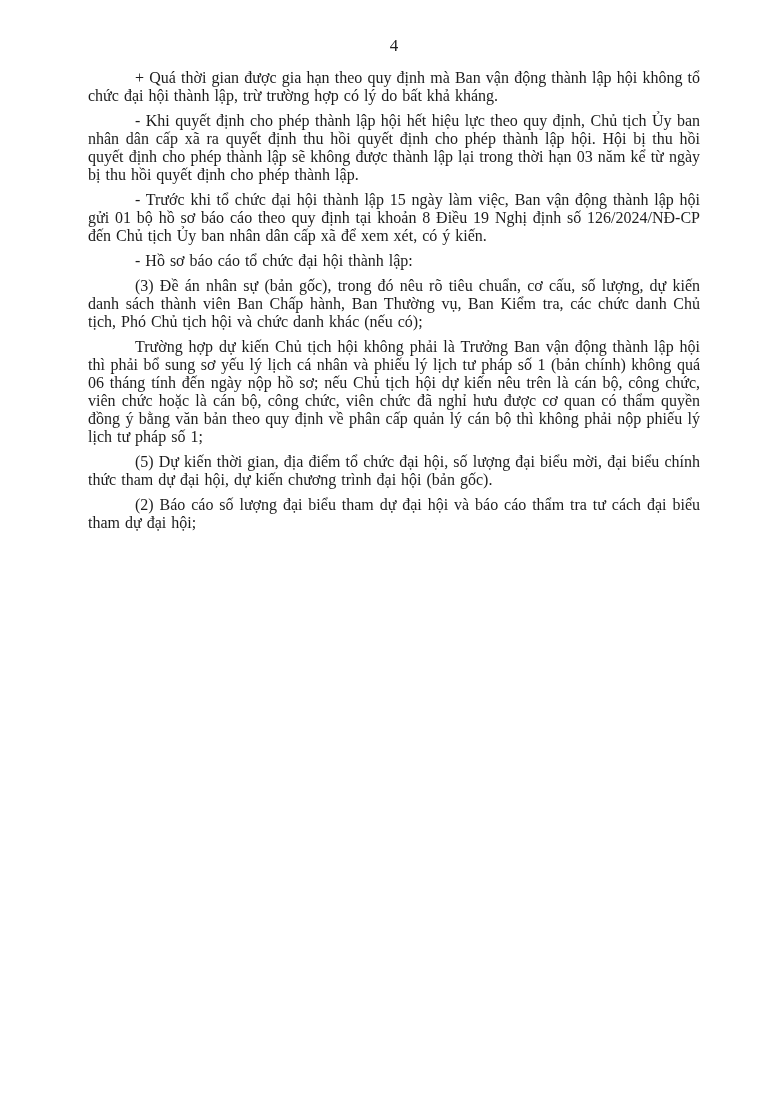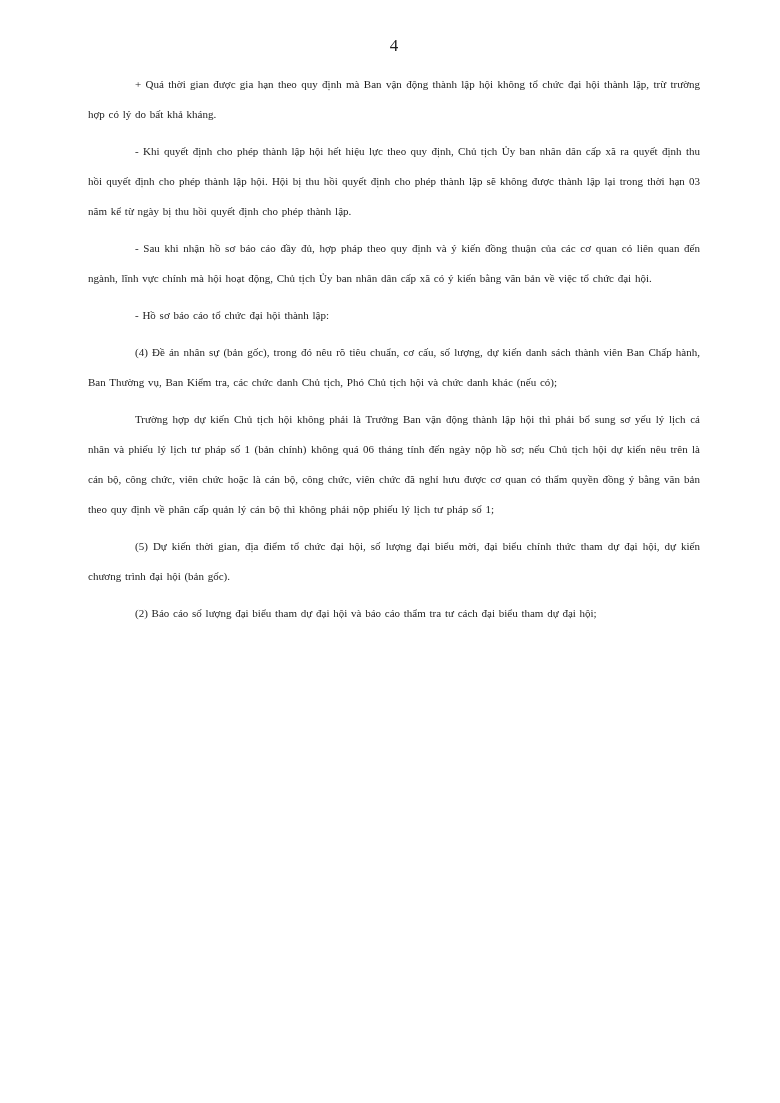--- a/index.html
+++ b/index.html
@@ -18,39 +18,39 @@
     padding: 36px 80px 0 88px;
     overflow: hidden;
   }
   .page-number {
     text-align: center;
     font-size: 17px;
     line-height: 20px;
     margin: 0 0 13px 0;
   }
   .body-text {
-    font-size: 11px;
-    line-height: 30px;
+    font-size: 16px;
+    line-height: 18px;
   }
   .para {
     margin: 7px 0 0 0;
     text-align: justify;
     text-indent: 47px;
     word-spacing: 1px;
   }
 </style>
 </head>
 <body>
 
 <div class="page">
   <div class="page-number">4</div>
 
   <div class="body-text">
     <p class="para">+ Quá thời gian được gia hạn theo quy định mà Ban vận động thành lập hội không tổ chức đại hội thành lập, trừ trường hợp có lý do bất khả kháng.</p>
     <p class="para">- Khi quyết định cho phép thành lập hội hết hiệu lực theo quy định, Chủ tịch Ủy ban nhân dân cấp xã ra quyết định thu hồi quyết định cho phép thành lập hội. Hội bị thu hồi quyết định cho phép thành lập sẽ không được thành lập lại trong thời hạn 03 năm kể từ ngày bị thu hồi quyết định cho phép thành lập.</p>
-    <p class="para">- Sau khi nhận hồ sơ báo cáo đầy đủ, hợp pháp theo quy định và ý kiến đồng thuận của các cơ quan có liên quan đến ngành, lĩnh vực chính mà hội hoạt động, Chủ tịch Ủy ban nhân dân cấp xã có ý kiến bằng văn bản về việc tổ chức đại hội.</p>
+    <p class="para">- Trước khi tổ chức đại hội thành lập 15 ngày làm việc, Ban vận động thành lập hội gửi 01 bộ hồ sơ báo cáo theo quy định tại khoản 8 Điều 19 Nghị định số 126/2024/NĐ-CP đến Chủ tịch Ủy ban nhân dân cấp xã để xem xét, có ý kiến.</p>
     <p class="para">- Hồ sơ báo cáo tổ chức đại hội thành lập:</p>
-    <p class="para">(4) Đề án nhân sự (bản gốc), trong đó nêu rõ tiêu chuẩn, cơ cấu, số lượng, dự kiến danh sách thành viên Ban Chấp hành, Ban Thường vụ, Ban Kiểm tra, các chức danh Chủ tịch, Phó Chủ tịch hội và chức danh khác (nếu có);</p>
+    <p class="para">(3) Đề án nhân sự (bản gốc), trong đó nêu rõ tiêu chuẩn, cơ cấu, số lượng, dự kiến danh sách thành viên Ban Chấp hành, Ban Thường vụ, Ban Kiểm tra, các chức danh Chủ tịch, Phó Chủ tịch hội và chức danh khác (nếu có);</p>
     <p class="para">Trường hợp dự kiến Chủ tịch hội không phải là Trưởng Ban vận động thành lập hội thì phải bổ sung sơ yếu lý lịch cá nhân và phiếu lý lịch tư pháp số 1 (bản chính) không quá 06 tháng tính đến ngày nộp hồ sơ; nếu Chủ tịch hội dự kiến nêu trên là cán bộ, công chức, viên chức hoặc là cán bộ, công chức, viên chức đã nghỉ hưu được cơ quan có thẩm quyền đồng ý bằng văn bản theo quy định về phân cấp quản lý cán bộ thì không phải nộp phiếu lý lịch tư pháp số 1;</p>
     <p class="para">(5) Dự kiến thời gian, địa điểm tổ chức đại hội, số lượng đại biểu mời, đại biểu chính thức tham dự đại hội, dự kiến chương trình đại hội (bản gốc).</p>
     <p class="para">(2) Báo cáo số lượng đại biểu tham dự đại hội và báo cáo thẩm tra tư cách đại biểu tham dự đại hội;</p>
   </div>
 </div>
 
 </body></html>

